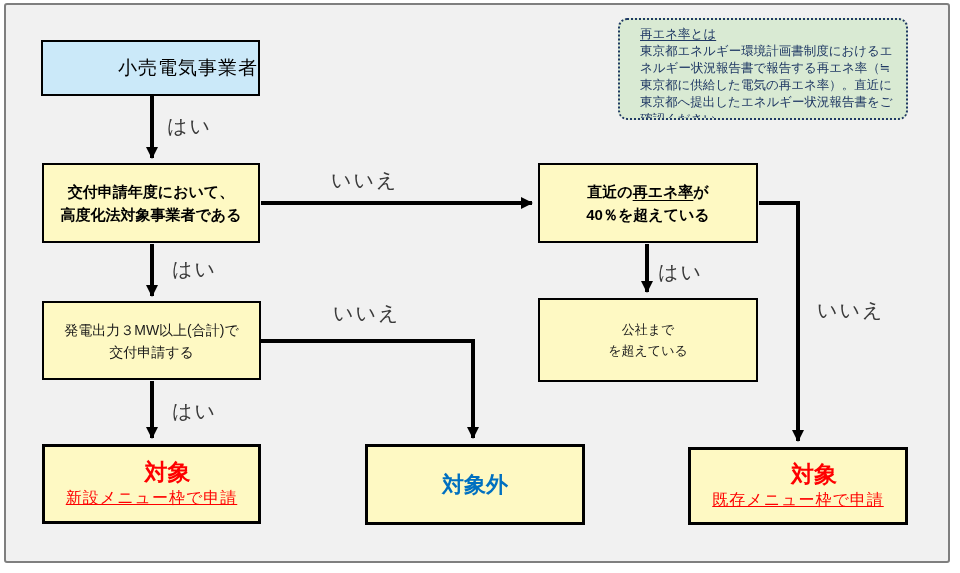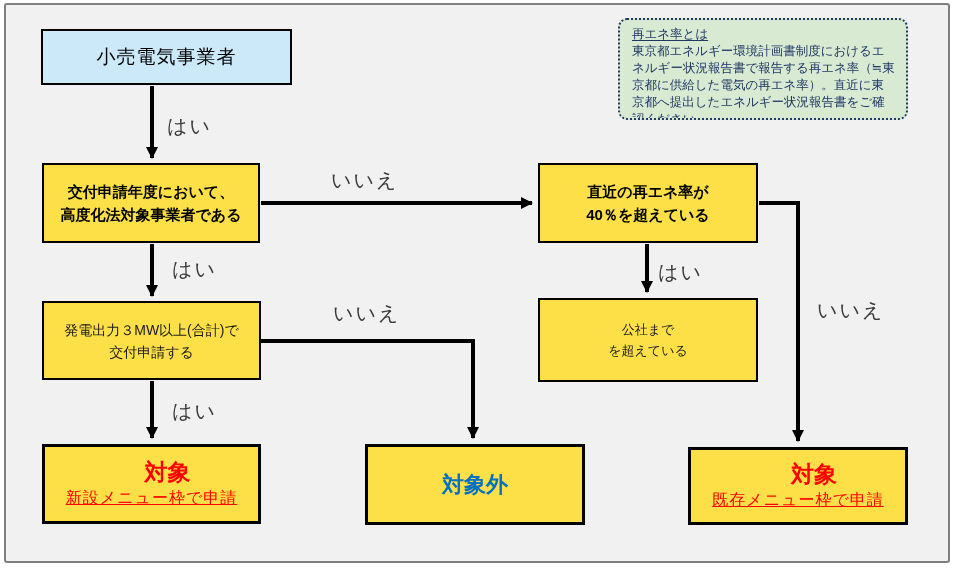--- a/index.html
+++ b/index.html
@@ -8,47 +8,47 @@
     font-family:"Liberation Sans","DejaVu Sans",sans-serif;
     -webkit-font-smoothing:antialiased;
   }
   .frame{
     position:absolute;left:4px;top:3px;width:946px;height:560px;
     background:var(--canvas-bg,#f1f1f1);
     border:2px solid var(--frame-border,#7f7f7f);
     border-radius:3px;box-sizing:border-box;
   }
   .node{
-    position:absolute;box-sizing:border-box;background:#fde047;
+    position:absolute;box-sizing:border-box;background:#fef9c3;
     border:2px solid var(--box-border,#000);
     display:flex;flex-direction:column;align-items:center;justify-content:center;
     text-align:center;color:#000;
   }
-  .b-start{left:41px;top:29px;width:251px;height:56px;background:var(--start-fill,#cbe9f9);font-size:19px;letter-spacing:1px;}
+  .b-start{left:41px;top:40px;width:219px;height:56px;background:var(--start-fill,#cbe9f9);font-size:19px;letter-spacing:1px;align-items:flex-end;}
   .b-q1{left:42px;top:163px;width:218px;height:80px;font-weight:bold;font-size:15px;line-height:23px;}
   .b-q2{left:42px;top:301px;width:219px;height:79px;font-size:14px;line-height:22px;color:#1a1a1a;}
   .b-q3{left:538px;top:163px;width:220px;height:80px;font-weight:bold;font-size:15px;line-height:23px;}
   .b-contact{left:538px;top:298px;width:220px;height:84px;font-size:13px;line-height:21px;color:#222;}
   .b-result{border-width:3px;}
   .b-res-new{left:42px;top:444px;width:219px;height:80px;}
   .b-res-out{left:365px;top:444px;width:220px;height:81px;}
   .b-res-exist{left:688px;top:447px;width:220px;height:78px;}
   .res-title-red{color:var(--result-red,#fe0000);font-weight:bold;font-size:23px;line-height:28px;margin-left:32px;}
   .res-sub-red{color:var(--result-red,#fe0000);font-size:16px;line-height:24px;letter-spacing:1px;text-decoration:underline;}
   .res-title-blue{color:var(--result-blue,#0070c0);font-weight:bold;font-size:22px;}
-  .u-line{text-underline-offset:3px;}
+  .u-line{text-decoration:underline;text-underline-offset:3px;}
   .edge-label{
     position:absolute;font-size:20px;color:var(--label-text,#3a3a3a);
     letter-spacing:2px;white-space:nowrap;
   }
   .note{
     position:absolute;left:618px;top:18px;width:290px;height:102px;box-sizing:border-box;
     background:var(--note-fill,#d9ead3);
     border:2px dotted var(--note-border,#1f3864);
-    border-radius:9px;padding:6px 10px 6px 12px;
+    border-radius:9px;padding:6px 10px 6px 20px;
     color:var(--note-text,#1f3864);font-size:12.5px;line-height:17px;
     overflow:hidden;
   }
   .note-title{text-decoration:underline;text-underline-offset:2px;}
   svg.edges{position:absolute;left:0;top:0;pointer-events:none;}
 </style>
 </head>
 <body>
 
 <div class="frame"></div>

